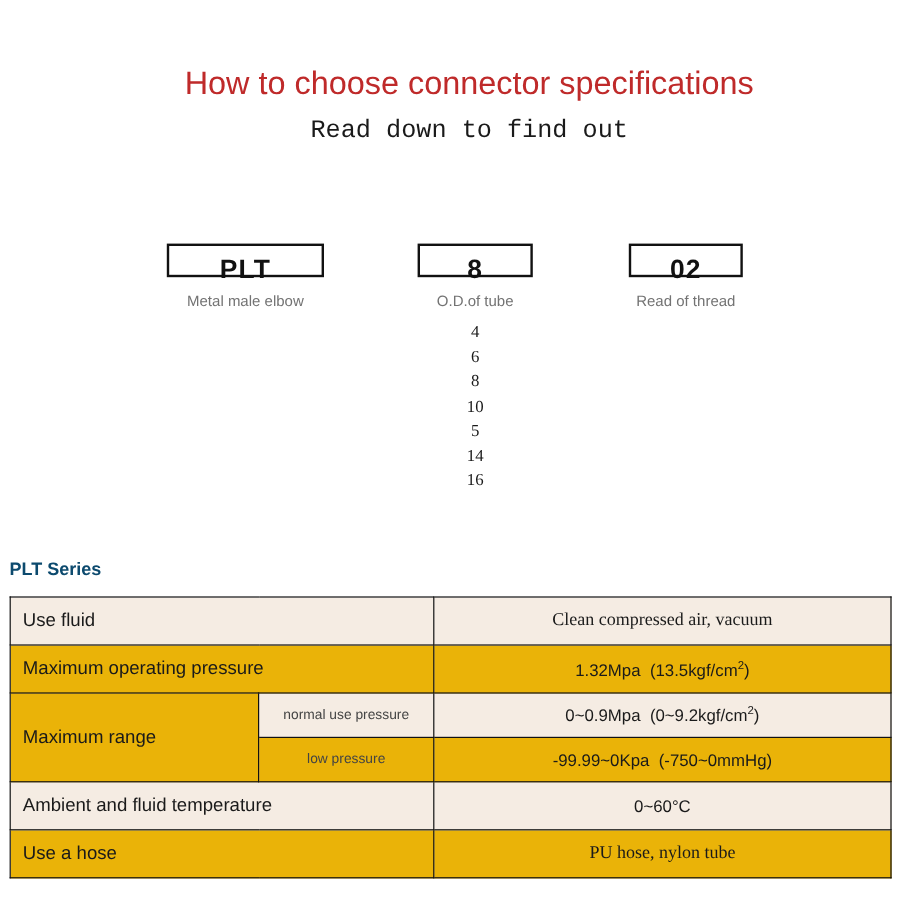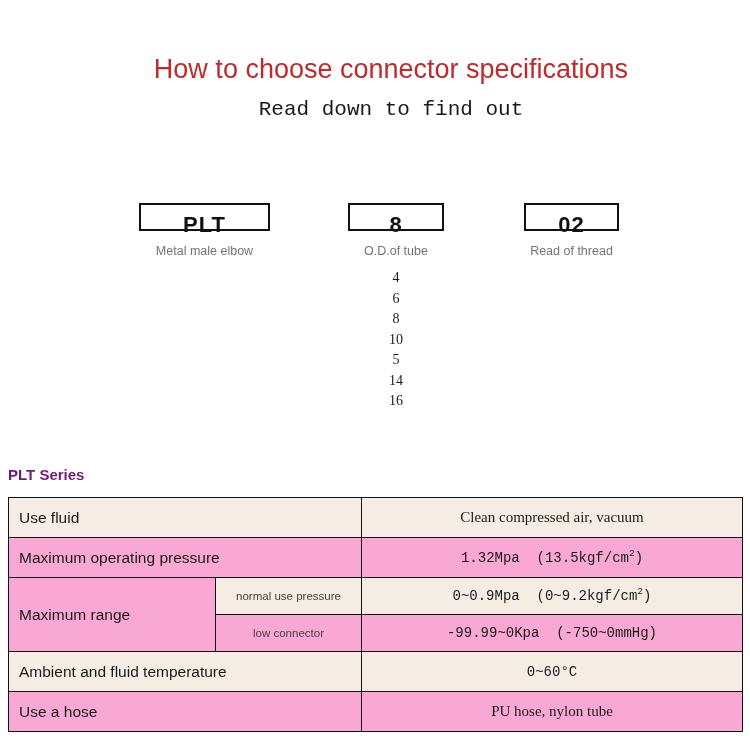--- a/index.html
+++ b/index.html
@@ -93,21 +93,21 @@
   #col-tube .code-options,
   #col-thread .code-options { text-align: center; }
 
   
   #spec-heading {
     position: absolute;
     top: 466px;
     left: 8px;
     font-size: 15px;
     font-weight: bold;
-    color: #701a75;
+    color: #0c4a6e;
     letter-spacing: 0px;
     text-align: center;
   }
   #spec-table {
     position: absolute;
     top: 497px;
     left: 8px;
     width: 734px;
     border-collapse: collapse;
     table-layout: fixed;
@@ -128,25 +128,25 @@
     font-size: 11.5px;
     color: #444444;
     margin-top: 30px;
   }
   #spec-table .val {
     text-align: center;
     font-size: 15px;
     font-family: Liberation Serif, serif;
   }
   #spec-table .val-small {
-    font-family: Liberation Mono, monospace;
+    font-family: Liberation Sans, sans-serif;
     font-size: 14px;
   }
   .beige { background: #f5ece3; }
-  .white { background: #f9a8d4; }
+  .white { background: #eab308; }
   .r-tall { height: 39px; }
   .r-sub  { height: 36px; }
   sup { font-size: 0.68em; vertical-align: super; line-height: 0; }
 </style>
 </head>
 <body>
 
 <div id="header">
   <h1 id="page-title">How to choose connector specifications</h1>
   <div id="page-subtitle">Read down to find out</div>
@@ -196,21 +196,21 @@
     <tr>
       <td class="lbl white r-tall" colspan="2">Maximum operating pressure</td>
       <td class="val white r-tall val-small"><span>1.32Mpa&nbsp;&nbsp;(13.5kgf/cm<sup>2</sup>)</span></td>
     </tr>
     <tr>
       <td class="lbl white" rowspan="2">Maximum range</td>
       <td class="sub beige r-sub">normal use pressure</td>
       <td class="val beige r-sub val-small"><span>0~0.9Mpa&nbsp;&nbsp;(0~9.2kgf/cm<sup>2</sup>)</span></td>
     </tr>
     <tr>
-      <td class="sub white r-sub">low connector</td>
+      <td class="sub white r-sub">low pressure</td>
       <td class="val white r-sub val-small"><span>-99.99~0Kpa&nbsp;&nbsp;(-750~0mmHg)</span></td>
     </tr>
     <tr>
       <td class="lbl beige r-tall" colspan="2">Ambient and fluid temperature</td>
       <td class="val beige r-tall val-small">0~60°C</td>
     </tr>
     <tr>
       <td class="lbl white r-tall" colspan="2">Use a hose</td>
       <td class="val white r-tall">PU hose, nylon tube</td>
     </tr>

